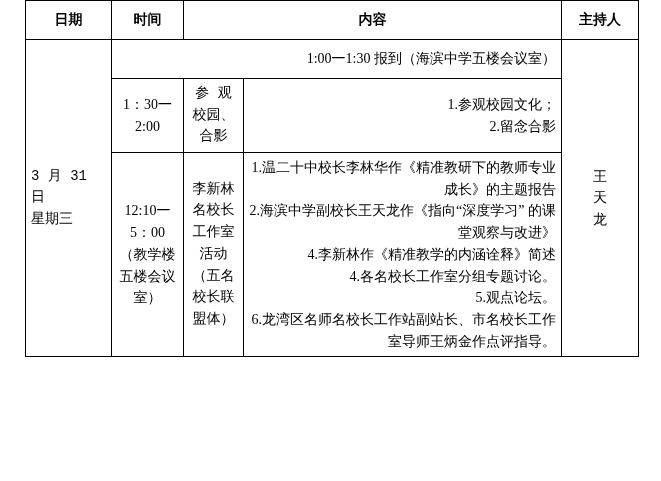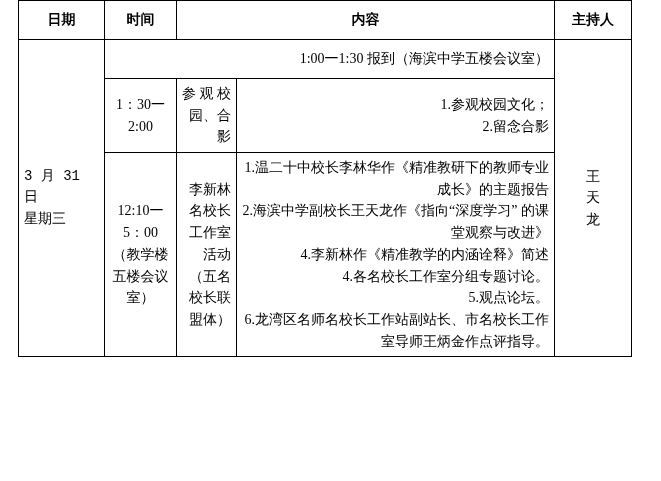--- a/index.html
+++ b/index.html
@@ -25,21 +25,21 @@
     font-family: "Liberation Sans", "DejaVu Sans", sans-serif;
     font-weight: bold;
     font-size: 15px;
     letter-spacing: 0.5px;
     padding: 8px 0 8px 33px;
   }
   table.schedule {
     border-collapse: collapse;
     table-layout: fixed;
     width: 613px;
-    margin-left: 18px;
+    margin-left: 25px;
     border: 1px solid #000;
   }
   table.schedule td, table.schedule th {
     border: 1px solid #000;
     vertical-align: middle;
     font-size: 14px;
     line-height: 1.55;
     padding: 4px 5px;
   }
   th.hdr {
@@ -59,25 +59,26 @@
     font-size: 14px;
     line-height: 2.1;
     font-family: Liberation Mono, monospace;
   }
   .cell-time {
     text-align: center;
     font-size: 14px;
     line-height: 1.5;
   }
   .cell-act {
-    text-align: right;
+    text-align: center;
     font-size: 14px;
     line-height: 1.6;
     padding-left: 8px;
     padding-right: 4px;
+    font-family: Liberation Mono, monospace;
   }
   .cell-content {
     text-align: right;
     font-size: 14px;
     line-height: 1.72;
     padding-left: 8px;
   }
   .cell-host {
     text-align: center;
     font-size: 14px;

